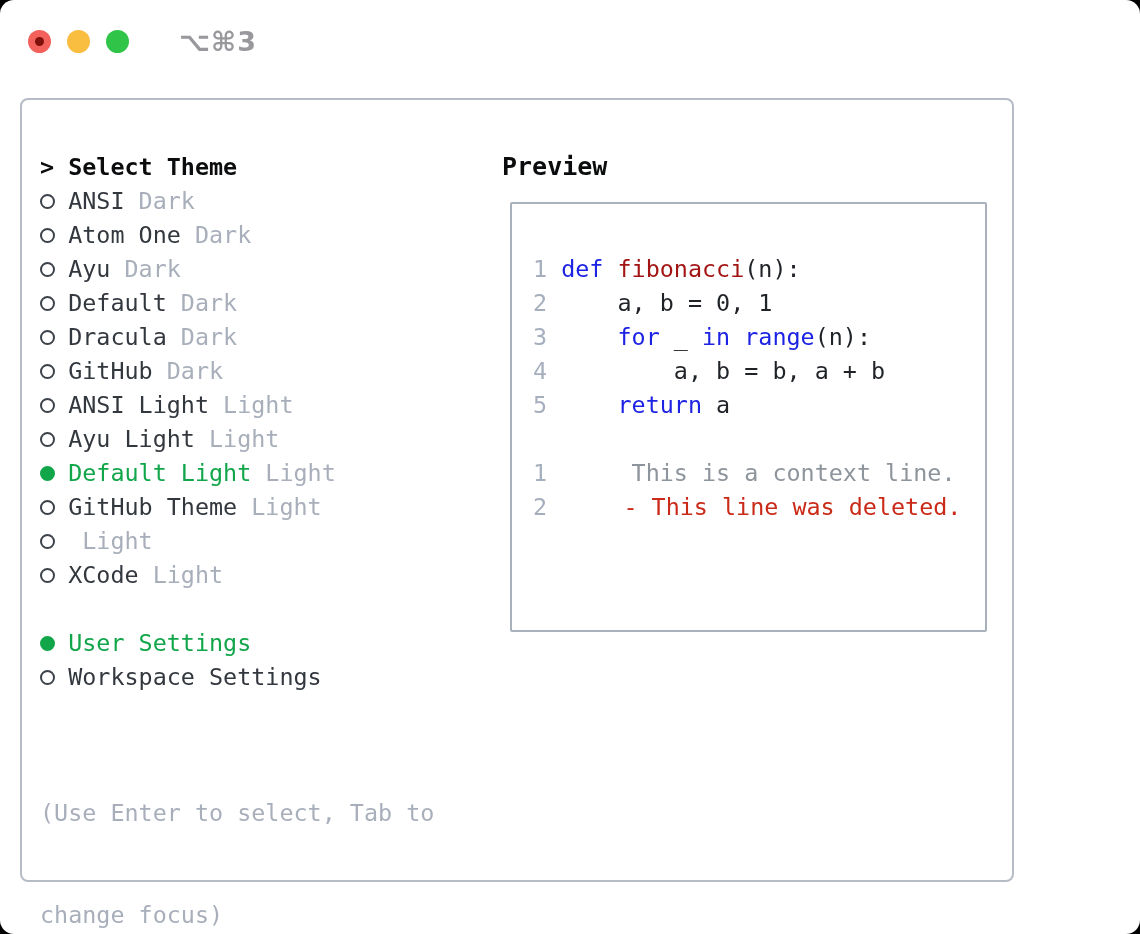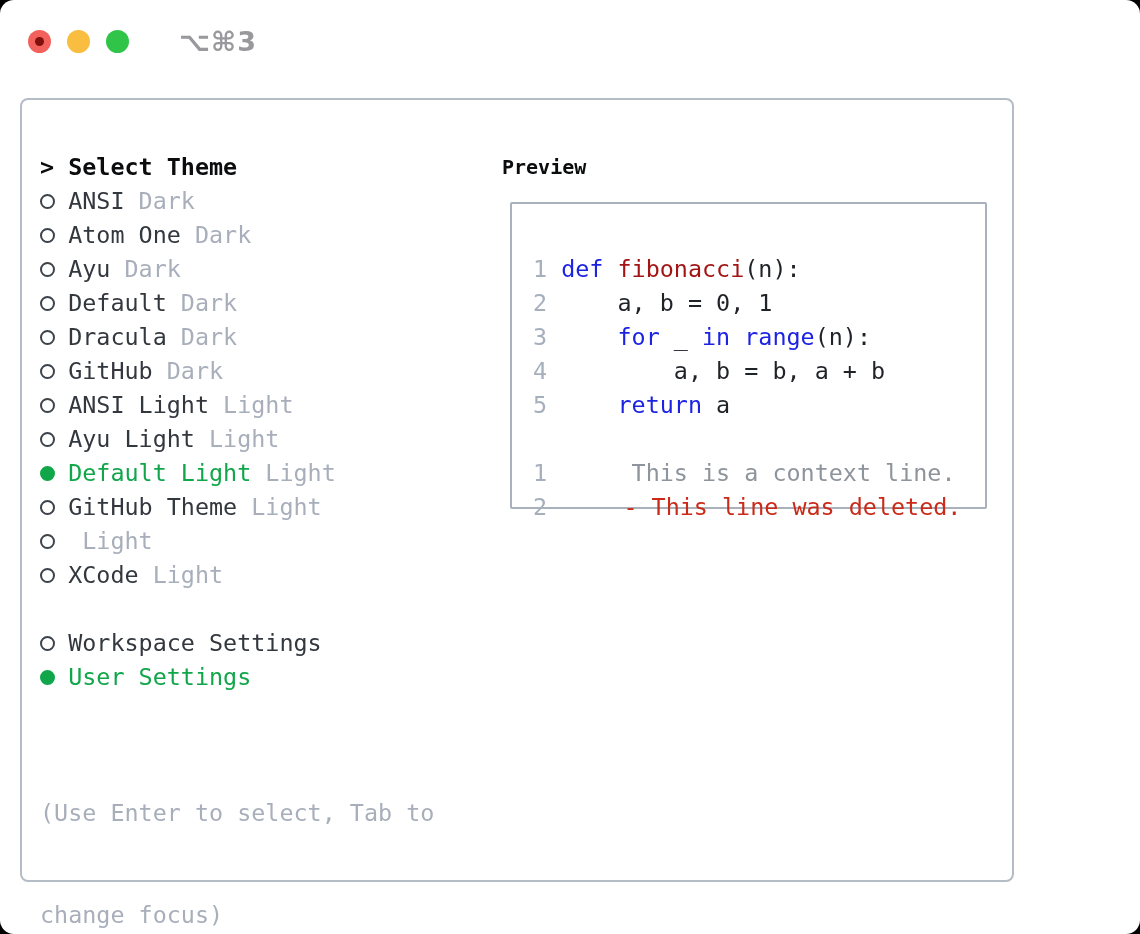--- a/index.html
+++ b/index.html
@@ -34,22 +34,22 @@
   .radio.sel { background: var(--green); border-color: var(--green); }
   .sec-title { font-weight: 700; color: var(--header); }
   .plain-title { color: var(--header); }
   .name { color: var(--item); }
   .name.sel { color: var(--green); }
   .variant { color: var(--muted); margin-left: 1ch; }
   .spacer { height: 34px; }
   .hint { color: var(--muted); line-height: 34px; white-space: pre; }
   
   .preview-title { position: absolute; left: 480px; top: 50px; height: 34px; line-height: 34px;
-                   font-weight: 700; font-size: 20px; color: var(--header); }
-  .preview-box { position: absolute; left: 488px; top: 102px; width: 477px; height: 307px;
+                   font-weight: 700; font-size: 25px; color: var(--header); }
+  .preview-box { position: absolute; left: 488px; top: 102px; width: 477px; height: 430px;
                  box-sizing: border-box; border: 2px solid var(--preview-border); border-radius: 2px; }
   .codewrap { padding: 48px 0 0 21px; font-size: 23.4px; }
   .line { height: 34px; line-height: 34px; white-space: pre; }
   .ln { display: inline-block; width: 2ch; color: var(--lnum); }
   #diff-block { margin-top: 34px; }
   .seg-plain { color: var(--code); }
   .seg-kw { color: var(--kw); }
   .seg-fn { color: var(--fn); }
   .seg-ctx { color: var(--ctx); }
   .seg-del { color: var(--del); margin-left: 20px; }
@@ -89,22 +89,22 @@
           <div class="row"><span class="marker"><span class="radio sel"></span></span><span class="name sel">Default Light</span><span class="variant">Light</span></div>
           <div class="row"><span class="marker"><span class="radio"></span></span><span class="name">GitHub Theme</span><span class="variant">Light</span></div>
           <div class="row"><span class="marker"><span class="radio"></span></span><span class="variant">Light</span></div>
           <div class="row"><span class="marker"><span class="radio"></span></span><span class="name">XCode</span><span class="variant">Light</span></div>
         </div>
 
       <div class="spacer"></div>
 
 
       <div id="apply-list">
+          <div class="row"><span class="marker"><span class="radio sel"></span></span><span class="name sel">User Settings</span></div>
           <div class="row"><span class="marker"><span class="radio"></span></span><span class="name">Workspace Settings</span></div>
-          <div class="row"><span class="marker"><span class="radio sel"></span></span><span class="name sel">User Settings</span></div>
         </div>
 
       <div class="spacer"></div>
 
       <div class="hint">
         <div>(Use Enter to select, Tab to</div>
         <div>change focus)</div>
       </div>
     </div>
 

